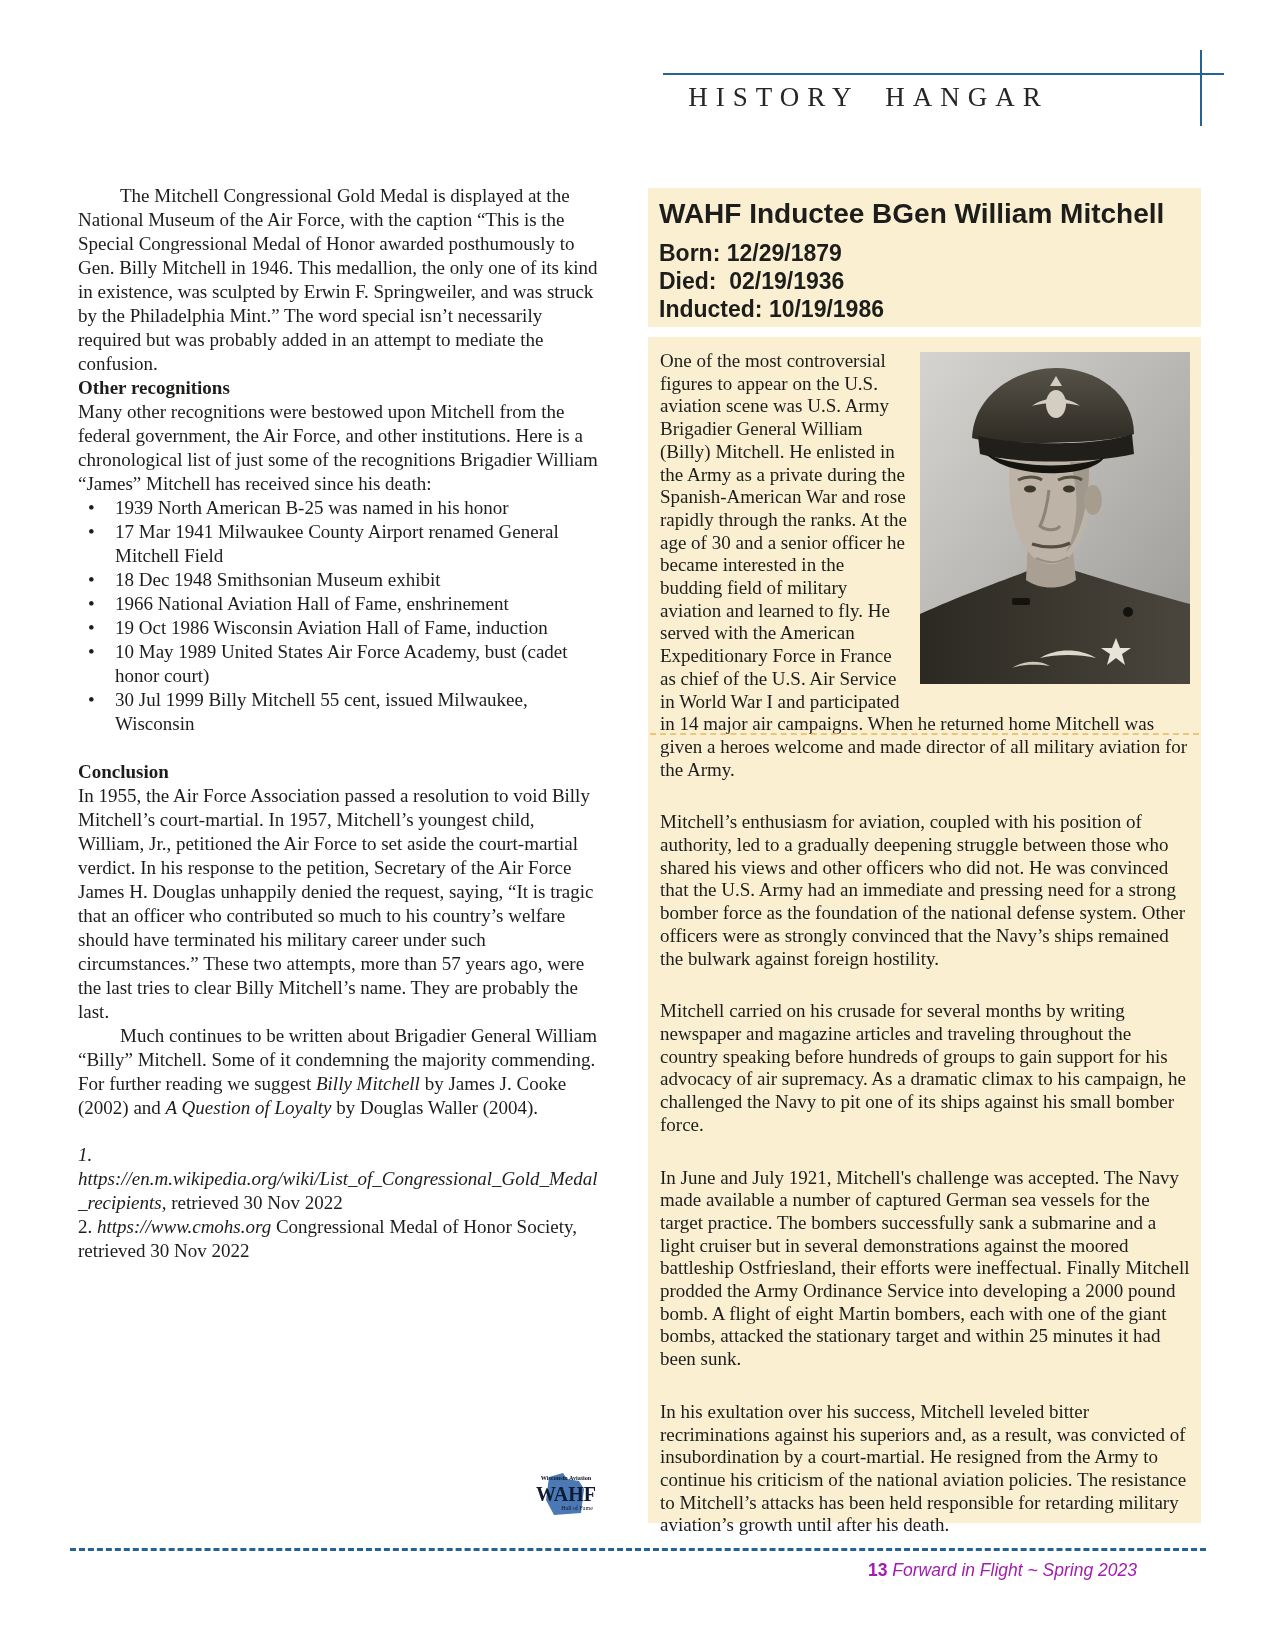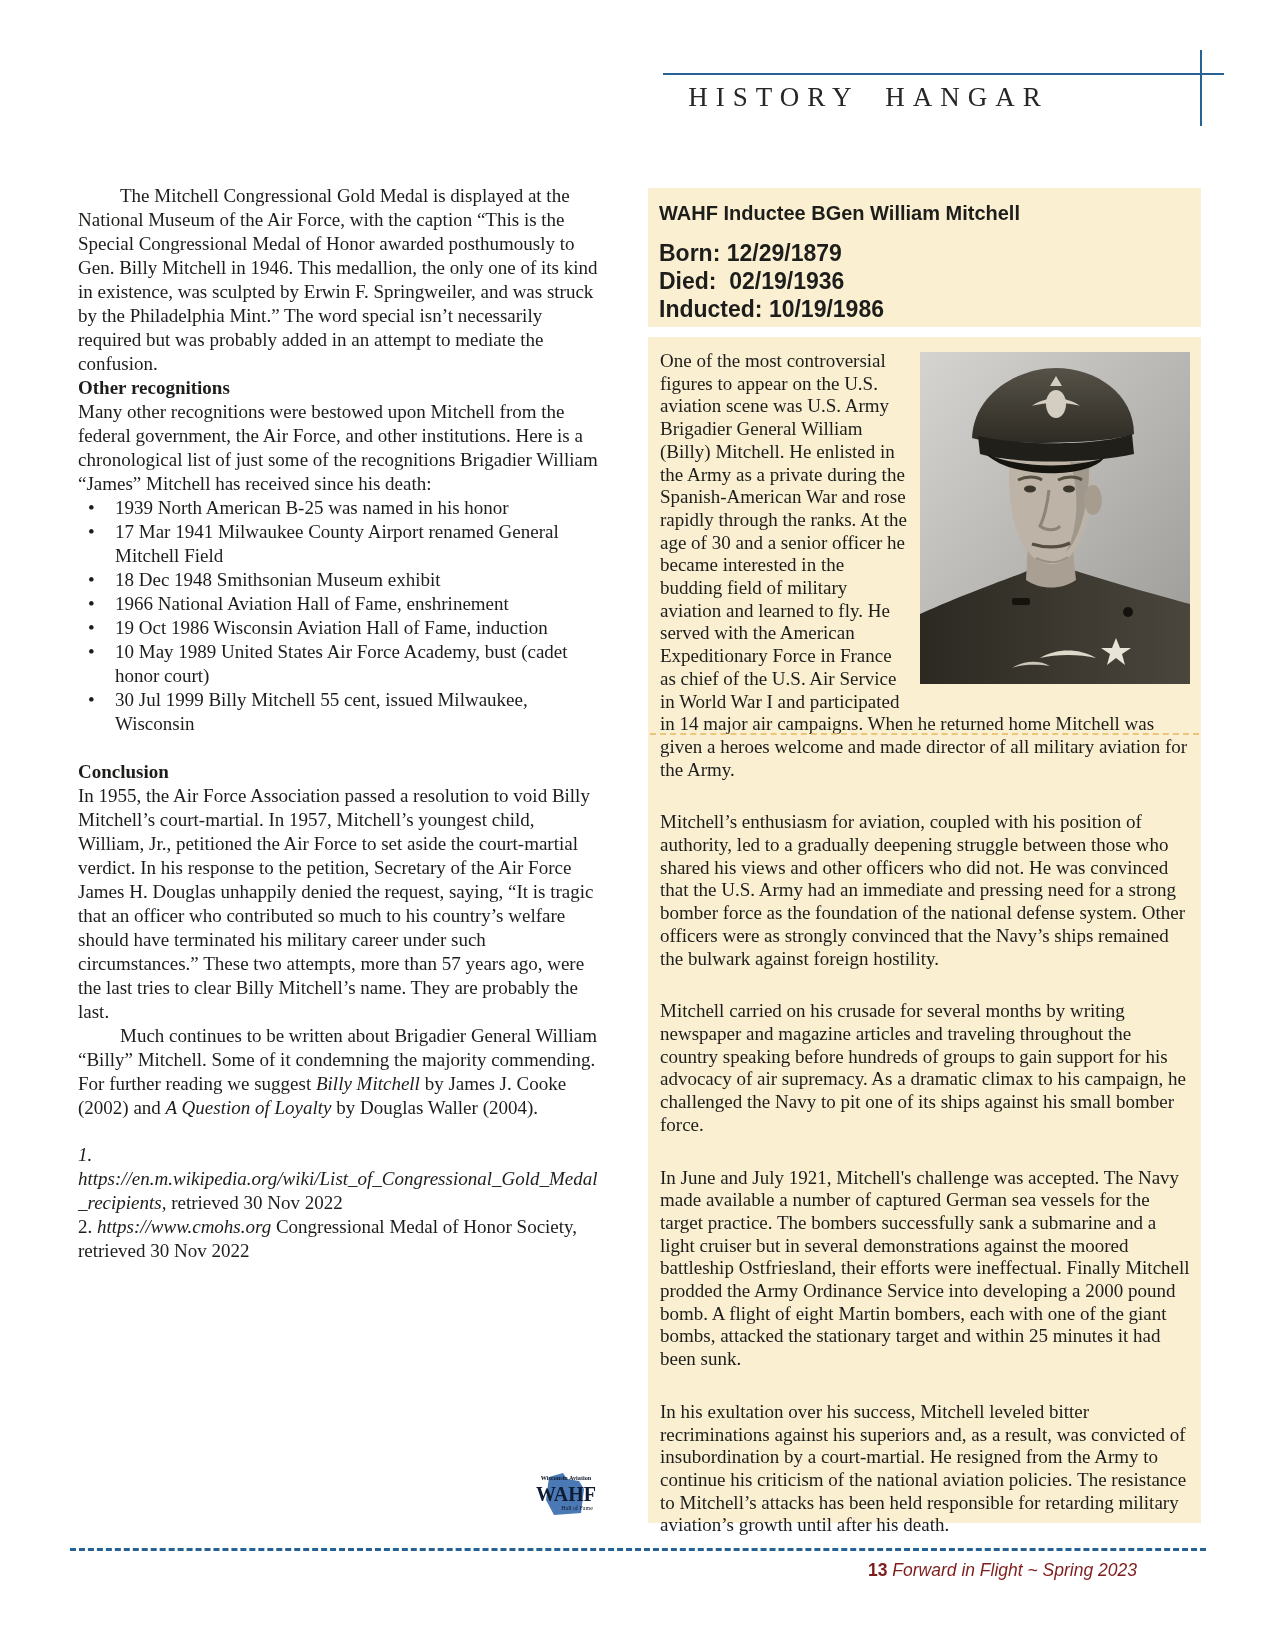--- a/index.html
+++ b/index.html
@@ -44,21 +44,21 @@
   .bd{font-weight:bold;}
   
   .wahf-logo{position:absolute;left:534px;top:1470px;width:64px;height:50px;}
   
   .title-box{
     position:absolute;left:648px;top:188px;width:553px;height:139px;
     background:var(--box-cream);
     font-family:"Liberation Sans", sans-serif;
     padding:9px 10px 0 11px;
   }
-  .title-box h1{font-size:20px;font-weight:bold;line-height:33px;letter-spacing:0;}
+  .title-box h1{font-size:28px;font-weight:bold;line-height:33px;letter-spacing:0;}
   .vitals{margin-top:9px;font-size:23px;font-weight:bold;line-height:28px;}
   
   .body-box{
     position:absolute;left:648px;top:337px;width:553px;height:1186px;
     background:var(--box-cream);
     padding:13px 11px 0 12px;
     font-size:19px;line-height:22.7px;
   }
   .body-box p{margin:0;}
   .body-box p + p{margin-top:30px;}
@@ -72,21 +72,21 @@
     position:absolute;left:2px;top:396px;width:549px;
     border-top:2px dashed var(--divider-gold);
     opacity:.85;
   }
   
   .footer-dashes{position:absolute;left:70px;top:1548px;width:1136px;border-top:3px dashed var(--accent-blue);}
   .footer-text{
     position:absolute;left:600px;top:1560px;width:537px;
     text-align:right;
     font-family:"Liberation Sans", sans-serif;
-    font-size:17.5px;color:#7f1d1d;
+    font-size:17.5px;color:#a21caf;
   }
 </style>
 </head>
 <body>
 
 <div class="page">
 
   <div class="header-rule"></div>
   <div class="header-vline"></div>
   <div class="header-title">HISTORY HANGAR</div>

